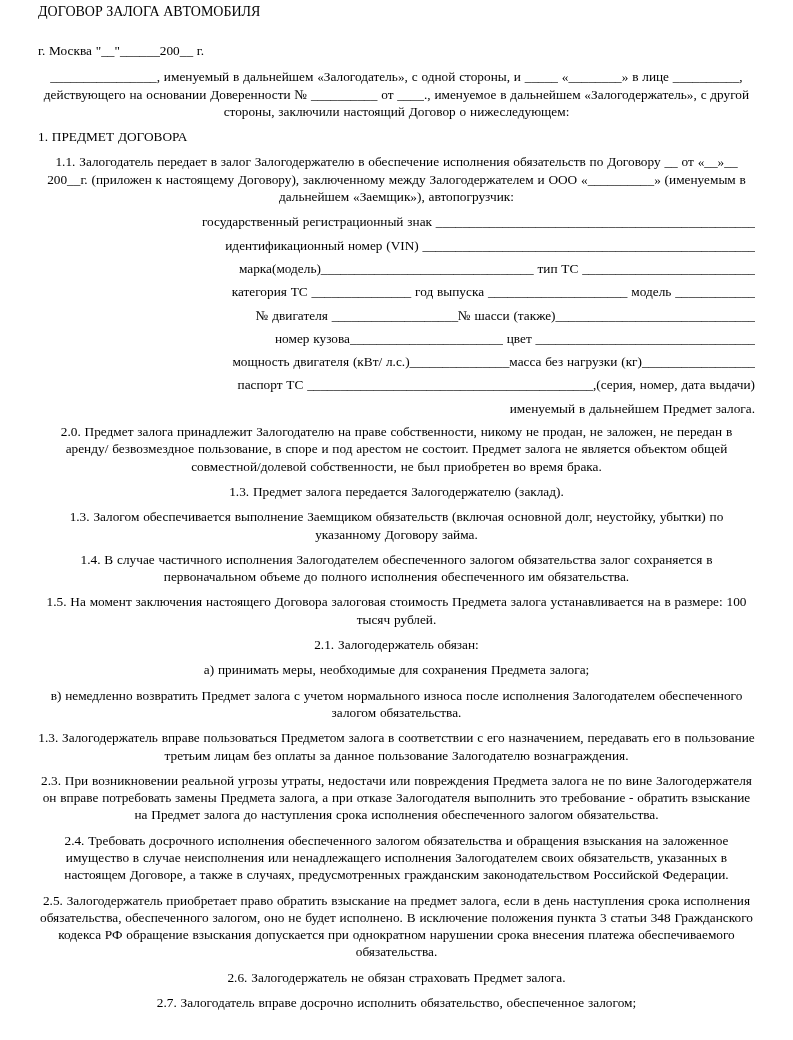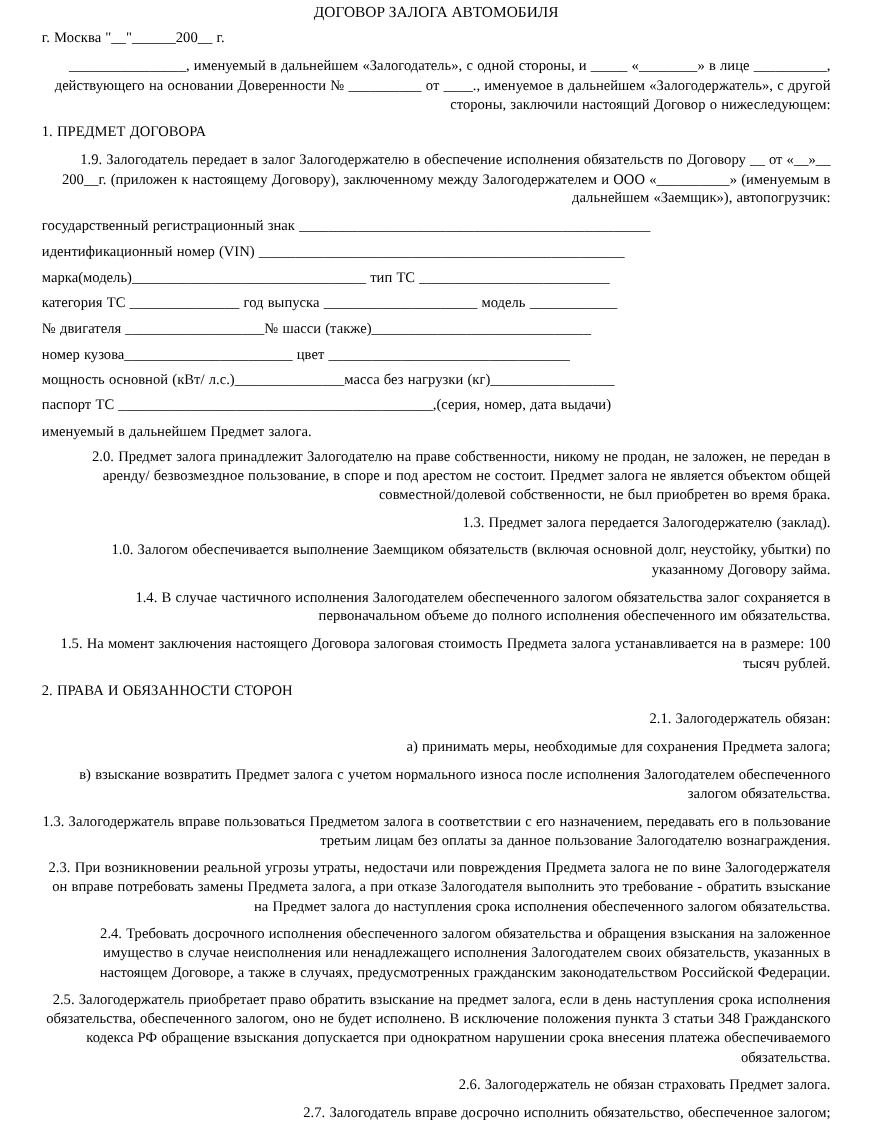--- a/index.html
+++ b/index.html
@@ -15,72 +15,72 @@
     box-sizing: border-box;
     background: #ffffff;
     padding: 3px 38px 10px 38px;
     font-family: "Liberation Serif", "DejaVu Serif", serif;
     font-size: 13.3px;
     color: #000000;
   }
   .doc-title {
     font-size: 14px;
     font-weight: normal;
-    text-align: center;
-    margin: 0 0 4px 0;
+    text-align: left;
+    margin: 0 0 21px 0;
     line-height: 18px;
   }
   .blk {
     margin: 0 0 8px 0;
     line-height: 17.3px;
     word-spacing: 0.5px;
   }
   .blk.dateline {
     margin-bottom: 9px;
   }
   .blk.heading {
     margin-bottom: 8px;
   }
   .blk.formline {
     margin-bottom: 6px;
     white-space: nowrap;
     overflow: hidden;
+    text-align: right;
   }
   .blk.body {
-    text-align: right;
+    text-align: center;
   }
 </style>
 </head>
 <body>
 
 <div class="page">
   <div class="doc-title">ДОГОВОР ЗАЛОГА АВТОМОБИЛЯ</div>
   <div id="doc-body">
       <p class="blk dateline">г. Москва "__"______200__ г.</p>
       <p class="blk body">________________, именуемый в дальнейшем «Залогодатель», с одной стороны, и _____ «________» в лице __________, действующего на основании Доверенности № __________ от ____., именуемое в дальнейшем «Залогодержатель», с другой стороны, заключили настоящий Договор о нижеследующем:</p>
       <p class="blk heading">1. ПРЕДМЕТ ДОГОВОРА</p>
-      <p class="blk body">1.9. Залогодатель передает в залог Залогодержателю в обеспечение исполнения обязательств по Договору __ от «__»__ 200__г. (приложен к настоящему Договору), заключенному между Залогодержателем и ООО «__________» (именуемым в дальнейшем «Заемщик»), автопогрузчик:</p>
+      <p class="blk body">1.1. Залогодатель передает в залог Залогодержателю в обеспечение исполнения обязательств по Договору __ от «__»__ 200__г. (приложен к настоящему Договору), заключенному между Залогодержателем и ООО «__________» (именуемым в дальнейшем «Заемщик»), автопогрузчик:</p>
       <p class="blk formline">государственный регистрационный знак ________________________________________________</p>
       <p class="blk formline">идентификационный номер (VIN) __________________________________________________</p>
       <p class="blk formline">марка(модель)________________________________ тип ТС __________________________</p>
       <p class="blk formline">категория ТС _______________ год выпуска _____________________ модель ____________</p>
       <p class="blk formline">№ двигателя ___________________№ шасси (также)______________________________</p>
       <p class="blk formline">номер кузова_______________________ цвет _________________________________</p>
-      <p class="blk formline">мощность основной (кВт/ л.с.)_______________масса без нагрузки (кг)_________________</p>
+      <p class="blk formline">мощность двигателя (кВт/ л.с.)_______________масса без нагрузки (кг)_________________</p>
       <p class="blk formline">паспорт ТС ___________________________________________,(серия, номер, дата выдачи)</p>
       <p class="blk formline">именуемый в дальнейшем Предмет залога.</p>
       <p class="blk body">2.0. Предмет залога принадлежит Залогодателю на праве собственности, никому не продан, не заложен, не передан в аренду/ безвозмездное пользование, в споре и под арестом не состоит. Предмет залога не является объектом общей совместной/долевой собственности, не был приобретен во время брака.</p>
       <p class="blk body">1.3. Предмет залога передается Залогодержателю (заклад).</p>
-      <p class="blk body">1.0. Залогом обеспечивается выполнение Заемщиком обязательств (включая основной долг, неустойку, убытки) по указанному Договору займа.</p>
+      <p class="blk body">1.3. Залогом обеспечивается выполнение Заемщиком обязательств (включая основной долг, неустойку, убытки) по указанному Договору займа.</p>
       <p class="blk body">1.4. В случае частичного исполнения Залогодателем обеспеченного залогом обязательства залог сохраняется в первоначальном объеме до полного исполнения обеспеченного им обязательства.</p>
       <p class="blk body">1.5. На момент заключения настоящего Договора залоговая стоимость Предмета залога устанавливается на в размере: 100 тысяч рублей.</p>
-      <p class="blk heading">2. ПРАВА И ОБЯЗАННОСТИ СТОРОН</p>
       <p class="blk body">2.1. Залогодержатель обязан:</p>
       <p class="blk body">а) принимать меры, необходимые для сохранения Предмета залога;</p>
-      <p class="blk body">в) взыскание возвратить Предмет залога с учетом нормального износа после исполнения Залогодателем обеспеченного залогом обязательства.</p>
+      <p class="blk body">в) немедленно возвратить Предмет залога с учетом нормального износа после исполнения Залогодателем обеспеченного залогом обязательства.</p>
       <p class="blk body">1.3. Залогодержатель вправе пользоваться Предметом залога в соответствии с его назначением, передавать его в пользование третьим лицам без оплаты за данное пользование Залогодателю вознаграждения.</p>
       <p class="blk body">2.3. При возникновении реальной угрозы утраты, недостачи или повреждения Предмета залога не по вине Залогодержателя он вправе потребовать замены Предмета залога, а при отказе Залогодателя выполнить это требование - обратить взыскание на Предмет залога до наступления срока исполнения обеспеченного залогом обязательства.</p>
       <p class="blk body">2.4. Требовать досрочного исполнения обеспеченного залогом обязательства и обращения взыскания на заложенное имущество в случае неисполнения или ненадлежащего исполнения Залогодателем своих обязательств, указанных в настоящем Договоре, а также в случаях, предусмотренных гражданским законодательством Российской Федерации.</p>
       <p class="blk body">2.5. Залогодержатель приобретает право обратить взыскание на предмет залога, если в день наступления срока исполнения обязательства, обеспеченного залогом, оно не будет исполнено. В исключение положения пункта 3 статьи 348 Гражданского кодекса РФ обращение взыскания допускается при однократном нарушении срока внесения платежа обеспечиваемого обязательства.</p>
       <p class="blk body">2.6. Залогодержатель не обязан страховать Предмет залога.</p>
       <p class="blk body">2.7. Залогодатель вправе досрочно исполнить обязательство, обеспеченное залогом;</p>
     </div>
 </div>
 
 </body></html>

